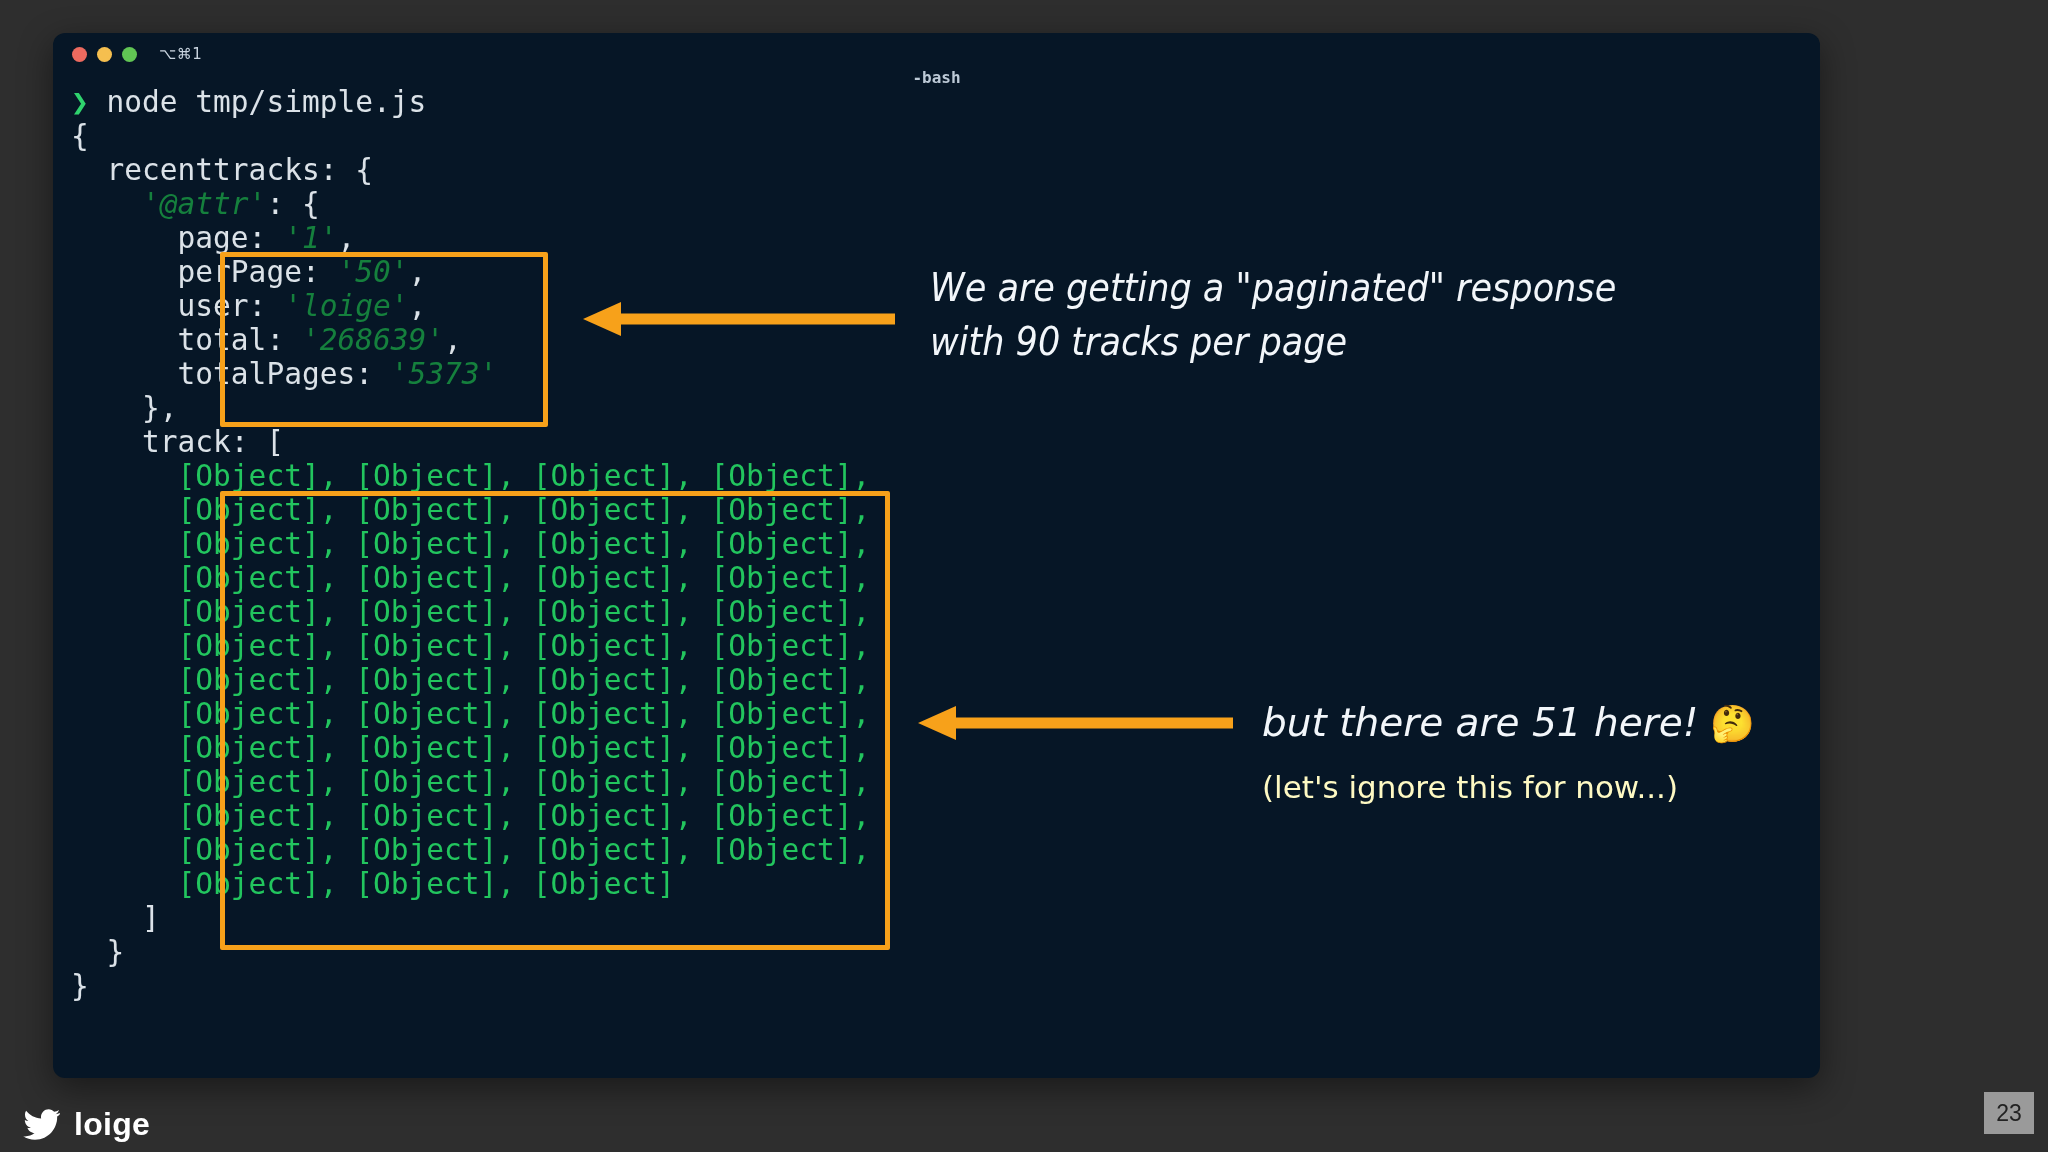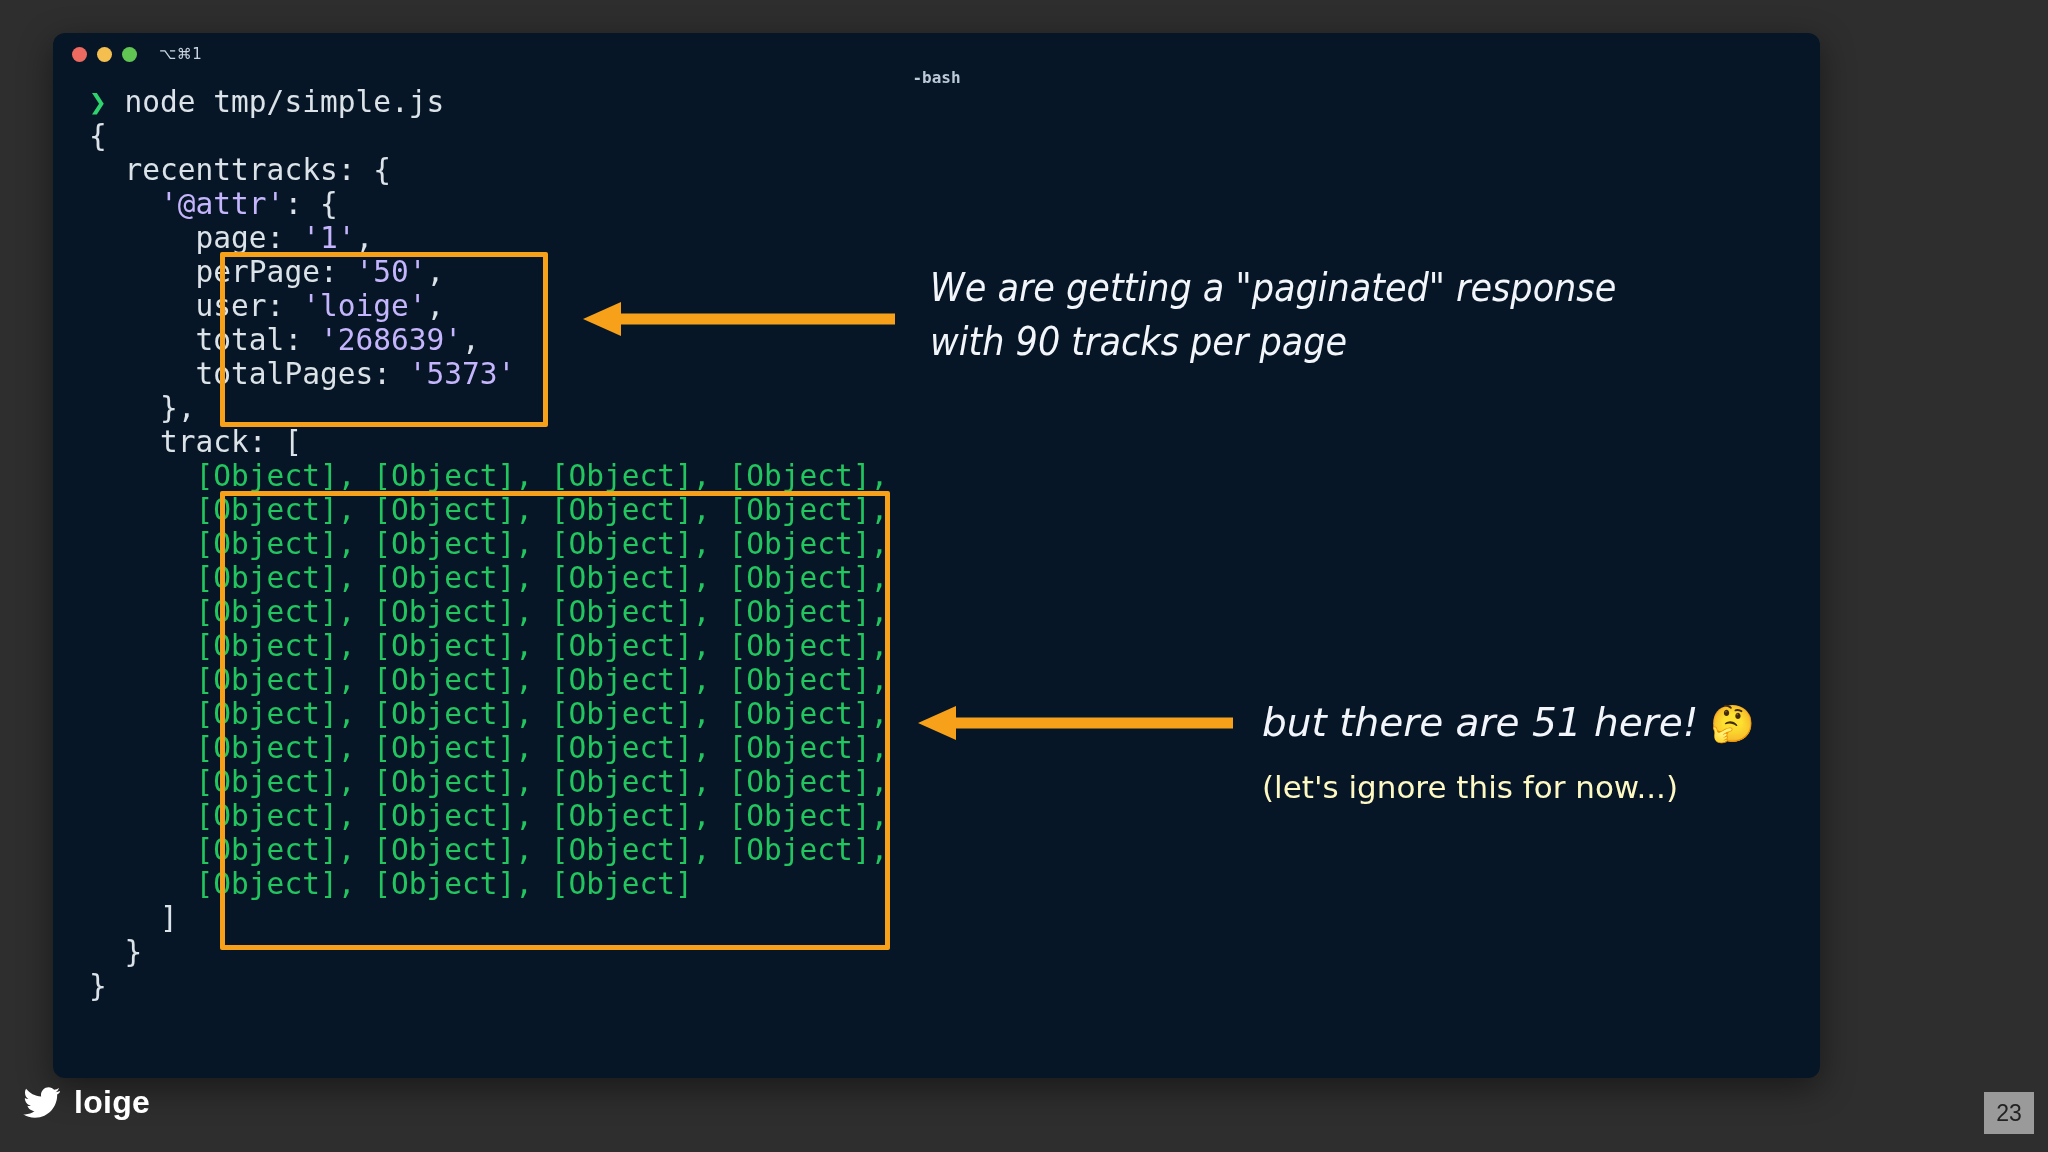--- a/index.html
+++ b/index.html
@@ -90,24 +90,24 @@
     padding: 10px 0 0 0;
   }
   #code {
     font-family: "DejaVu Sans Mono", monospace;
     font-size: 29.5px;
     line-height: 34px;
     color: #d6dde4;
     white-space: pre;
     padding-left: 18px;
   }
-  .ln { display: block; height: 34px; margin-left: 18px; }
+  .ln { display: block; height: 34px; }
   .tok-prompt  { color: #2fd36e; font-weight: bold; }
   .tok-plain   { color: #dbe2e8; }
-  .tok-str     { color: #c4b5fd; }
+  .tok-str     { color: #15803d; font-style: italic; }
   .tok-obj     { color: #22c55e; }
   .tok-punct   { color: #dbe2e8; }
 
   
   .hl-box {
     position: absolute;
     border: 5px solid #f7a11a;
     border-radius: 2px;
     box-sizing: border-box;
     pointer-events: none;
@@ -170,21 +170,21 @@
   #footer {
     position: absolute;
     left: 0;
     bottom: 0;
     width: 2048px;
     height: 74px;
   }
   #handle {
     position: absolute;
     left: 22px;
-    top: 6px;
+    top: 28px;
     display: flex;
     align-items: center;
     gap: 14px;
   }
   #handle .label {
     color: #ffffff;
     font-size: 32px;
     font-weight: bold;
     font-family: "Liberation Sans", sans-serif;
     letter-spacing: 0.3px;

